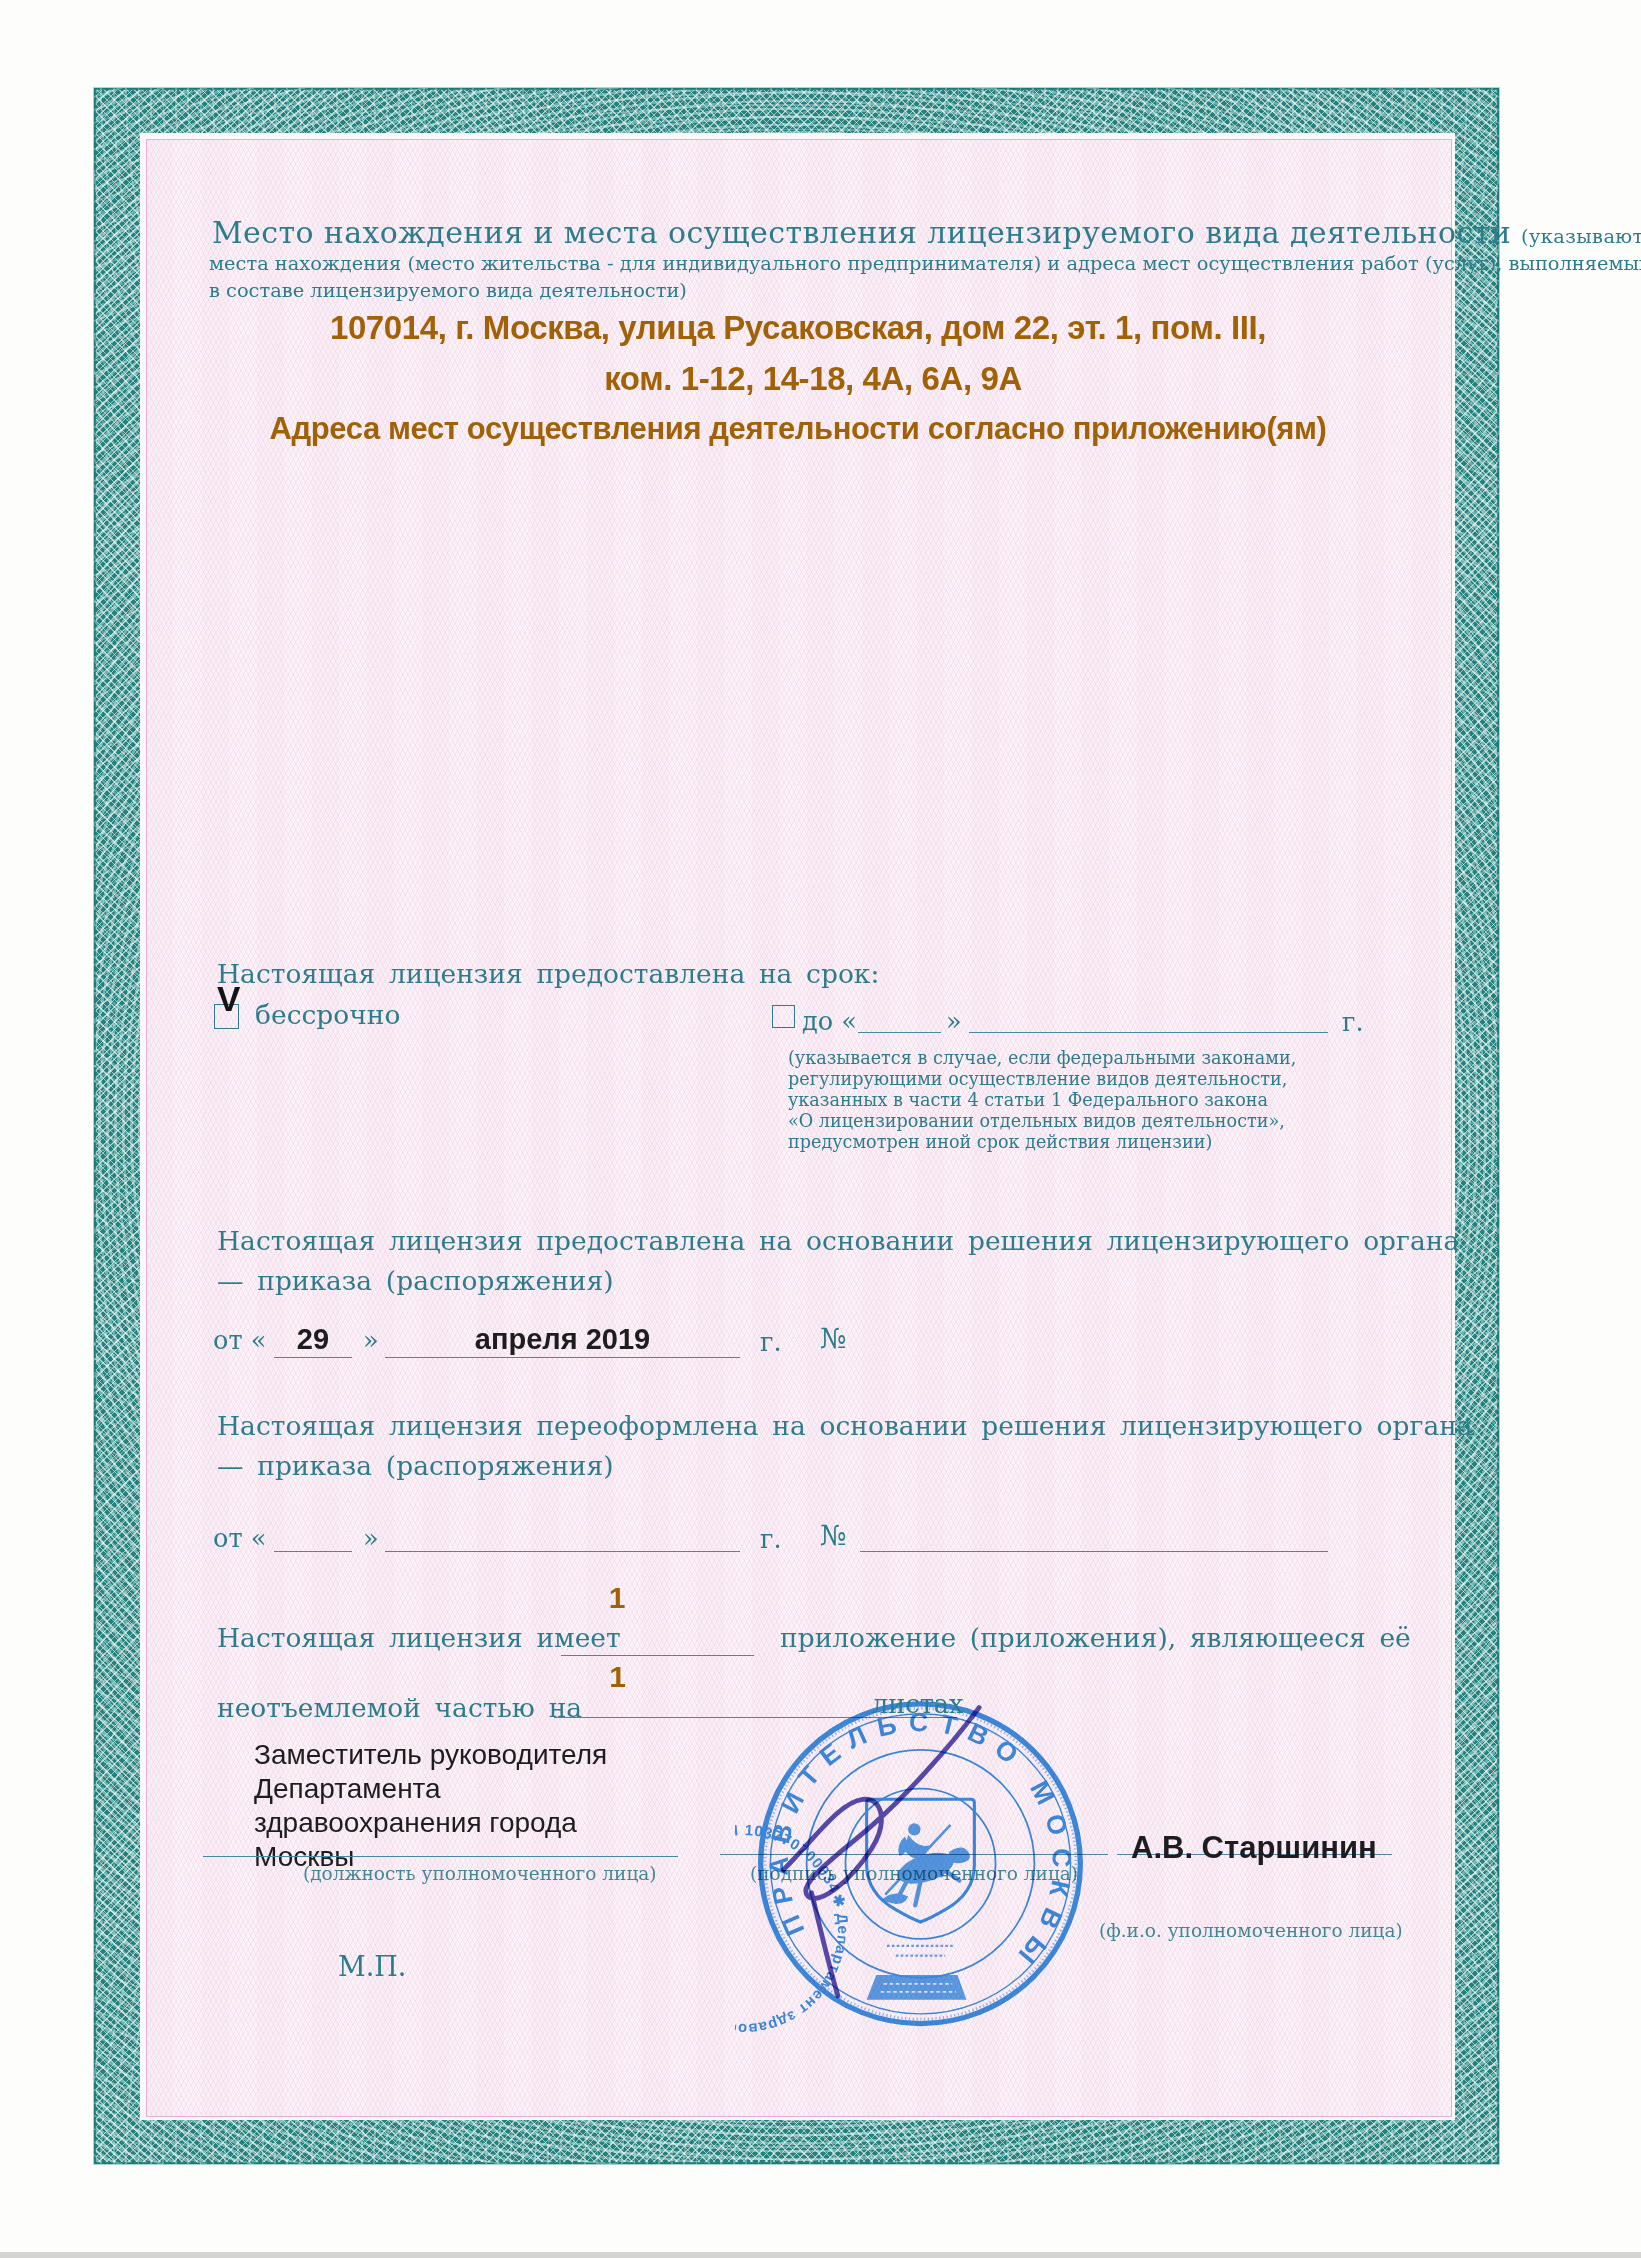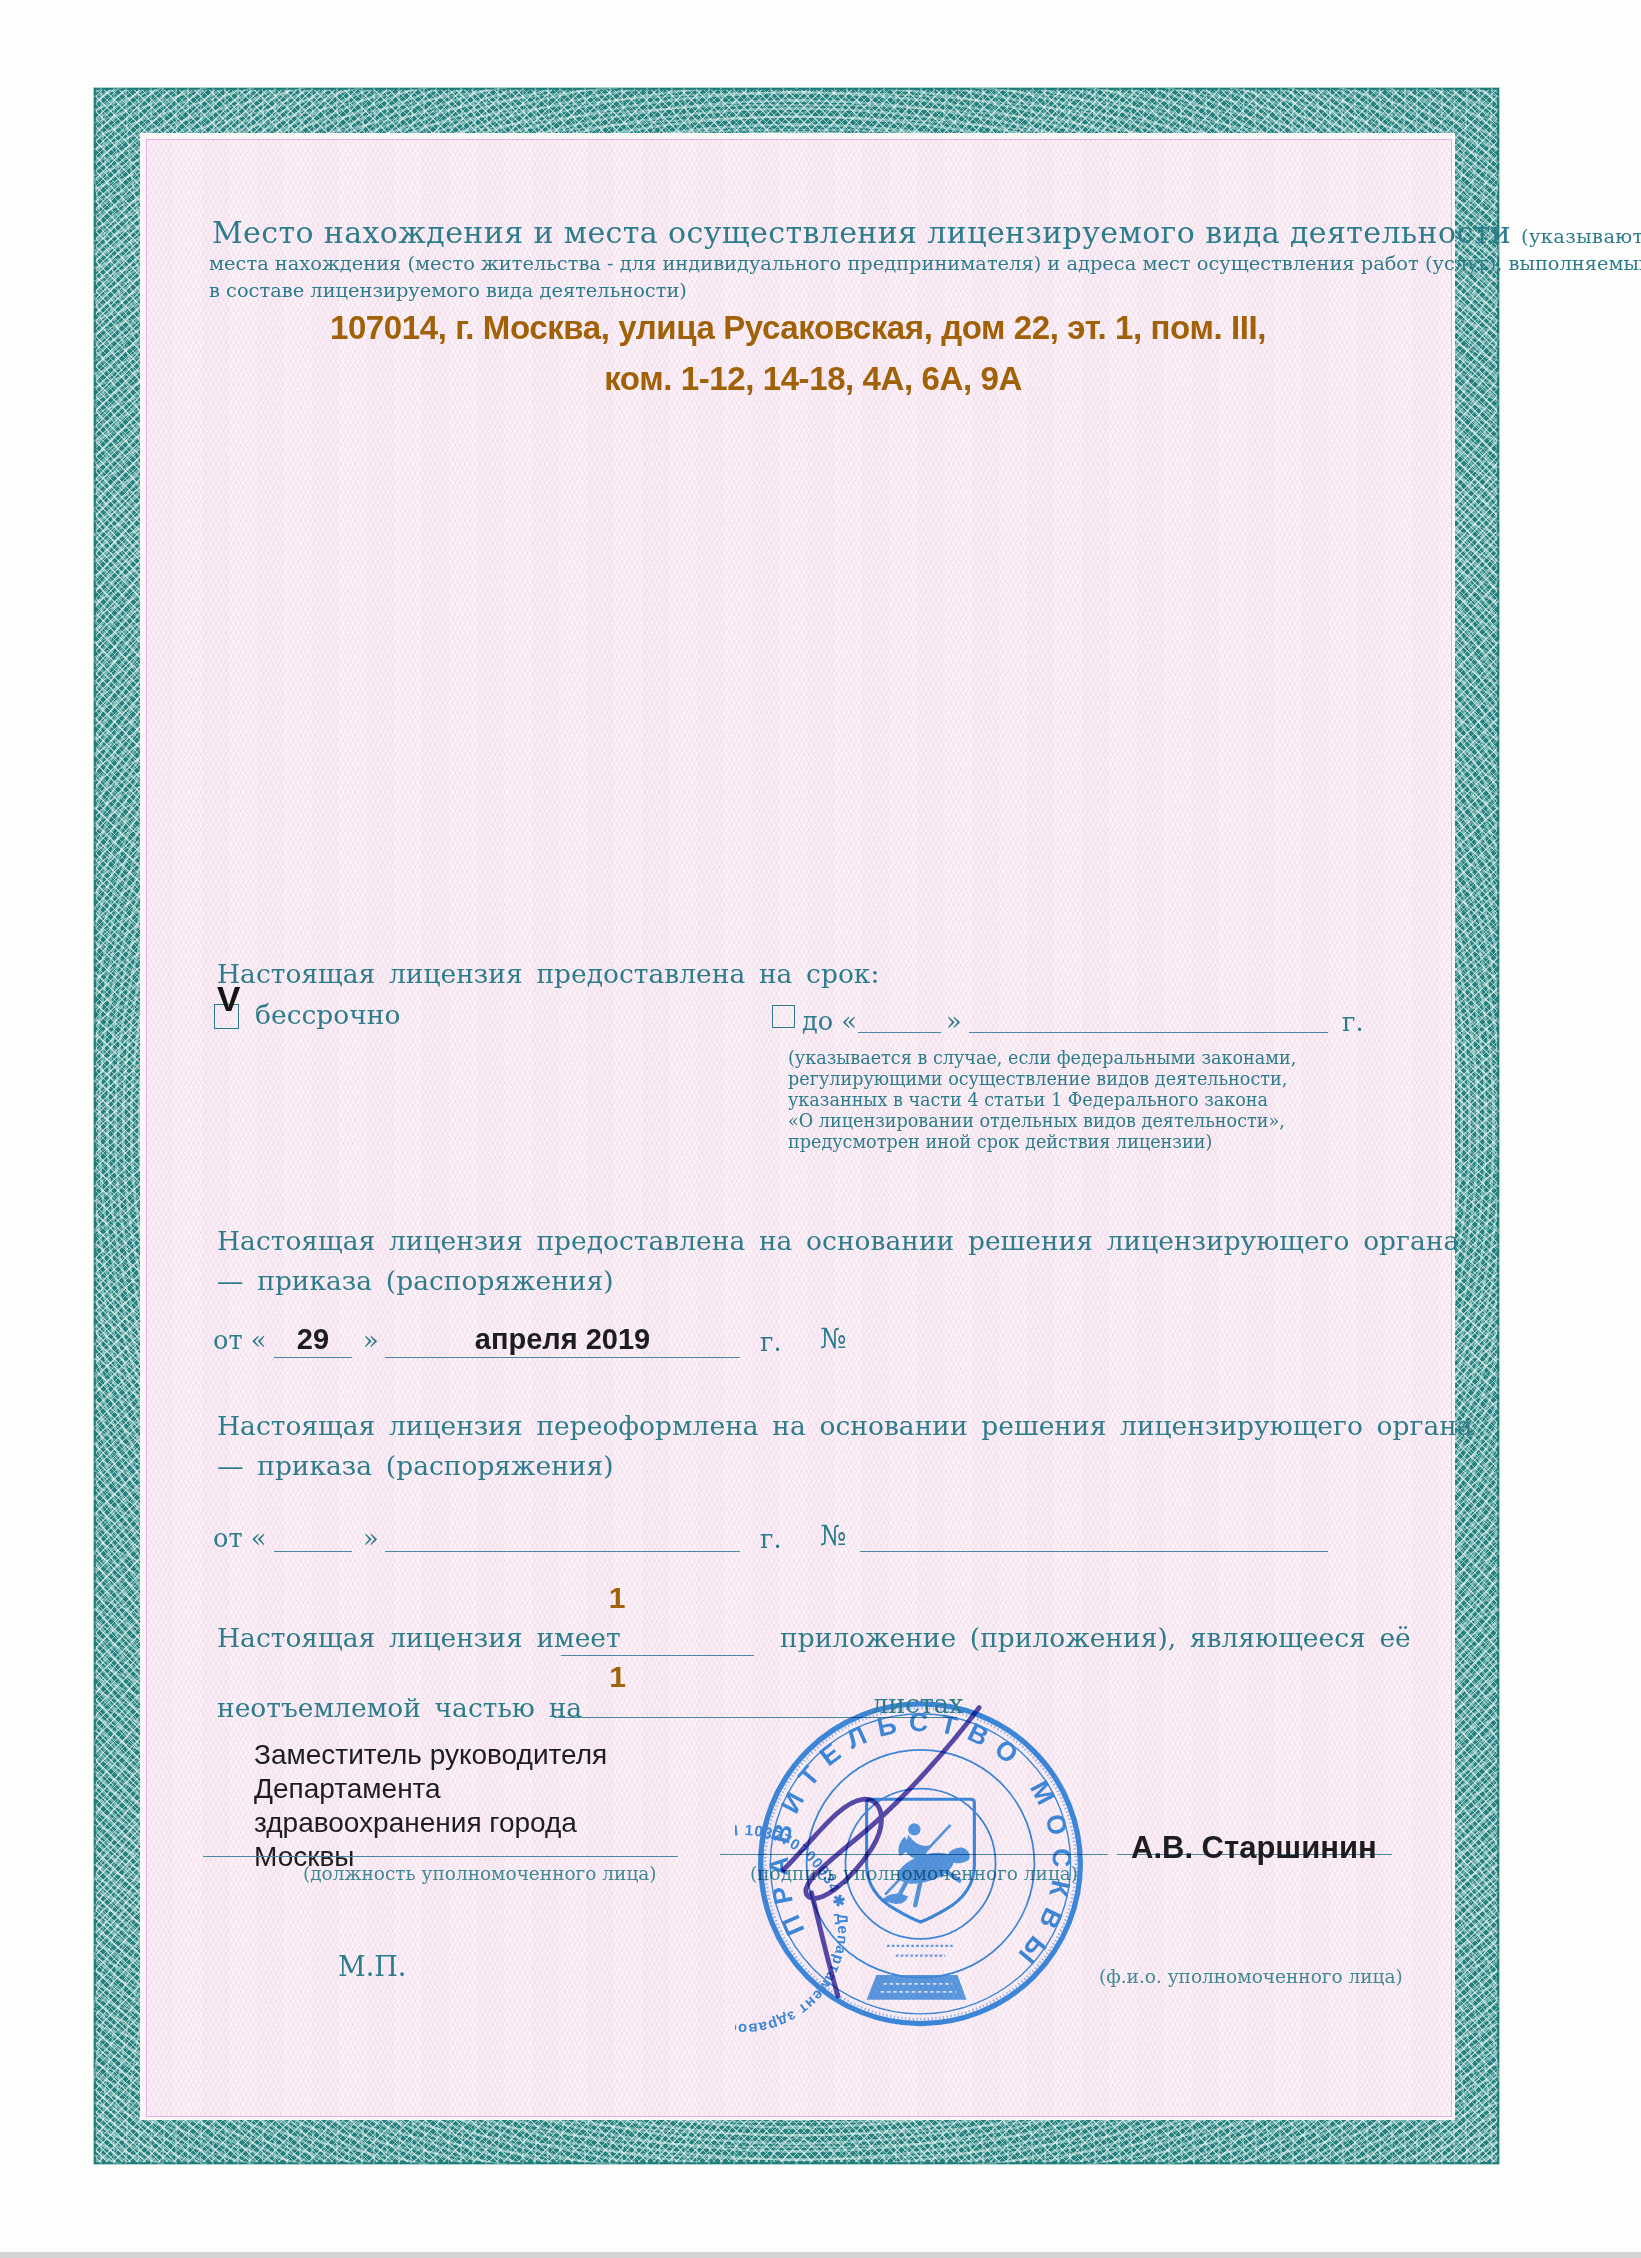--- a/index.html
+++ b/index.html
@@ -62,20 +62,21 @@
 
   <div class="abs ser t34" style="left:212px;top:215px;">
     <span>Место нахождения и места осуществления лицензируемого вида деятельности</span>
     <span class="t22">(указываются адрес</span>
   </div>
   <div class="abs ser t22" style="left:209px;top:252px;">места нахождения (место жительства - для индивидуального предпринимателя) и адреса мест осуществления работ (услуг), выполняемых (оказываемых)</div>
   <div class="abs ser t22" style="left:209px;top:279px;">в составе лицензируемого вида деятельности)</div>
 
   <div class="abs blk addr1 center-row" style="top:309px;">107014, г. Москва, улица Русаковская, дом 22, эт. 1, пом. III,</div>
   <div class="abs blk addr1 center-row" style="top:360px;margin-left:15px;">ком. 1-12, 14-18, 4А, 6А, 9А</div>
+  <div class="abs blk addr3 center-row" style="top:411px;">Адреса мест осуществления деятельности согласно приложению(ям)</div>
 
   <div class="abs ser t30" style="left:217px;top:958px;">Настоящая лицензия предоставлена на срок:</div>
   <div class="cbx" style="left:214px;top:1004px;width:23px;height:23px;"></div>
   <div class="vmark" style="left:217px;top:981px;">V</div>
   <div class="abs ser t30" style="left:255px;top:999px;">бессрочно</div>
 
   <div class="cbx" style="left:772px;top:1005px;width:21px;height:21px;"></div>
   <div class="abs ser t29" style="left:802px;top:1006px;">до «</div>
   <div class="blank" style="left:858px;top:1007px;width:83px;height:25px;"></div>
   <div class="abs ser t29" style="left:946px;top:1006px;">»</div>
@@ -131,21 +132,21 @@
     <div class="posline">здравоохранения города</div>
     <div class="posline">Москвы</div>
   </div>
   <div class="blank" style="left:203px;top:1826px;width:475px;height:30px;border-bottom-width:1.3px;"></div>
   <div class="blank" style="left:720px;top:1824px;width:388px;height:30px;border-bottom-width:1.3px;"></div>
   <div class="blank" style="left:1117px;top:1824px;width:275px;height:30px;border-bottom-width:1.3px;"></div>
   <div class="abs name" style="left:1131px;top:1830px;z-index:2;">А.В. Старшинин</div>
 
   <div class="abs cap" style="left:303px;top:1863px;width:282px;">(должность уполномоченного лица)</div>
   <div class="abs cap" style="left:750px;top:1863px;width:282px;">(подпись уполномоченного лица)</div>
-  <div class="abs cap" style="left:1099px;top:1966px;width:282px;">(ф.и.о. уполномоченного лица)</div>
+  <div class="abs cap" style="left:1099px;top:1920px;width:282px;">(ф.и.о. уполномоченного лица)</div>
 
   <div class="abs ser" style="left:338px;top:1951px;font-size:27px;">М.П.</div>
 
   <svg class="overlay" style="left:735px;top:1681px;opacity:.93;" width="371" height="415" viewBox="0 0 420 470">
     <g stroke="#2f89e0" fill="none">
       <circle cx="210" cy="207" r="181" stroke-width="6"></circle>
       <circle cx="210" cy="207" r="176" stroke-width="3" stroke-dasharray="1.5 2.8" opacity=".55"></circle>
       <circle cx="210" cy="207" r="170" stroke-width="1.6"></circle>
       <circle cx="210" cy="207" r="129" stroke-width="2"></circle>
       <circle cx="210" cy="207" r="85" stroke-width="2"></circle>

